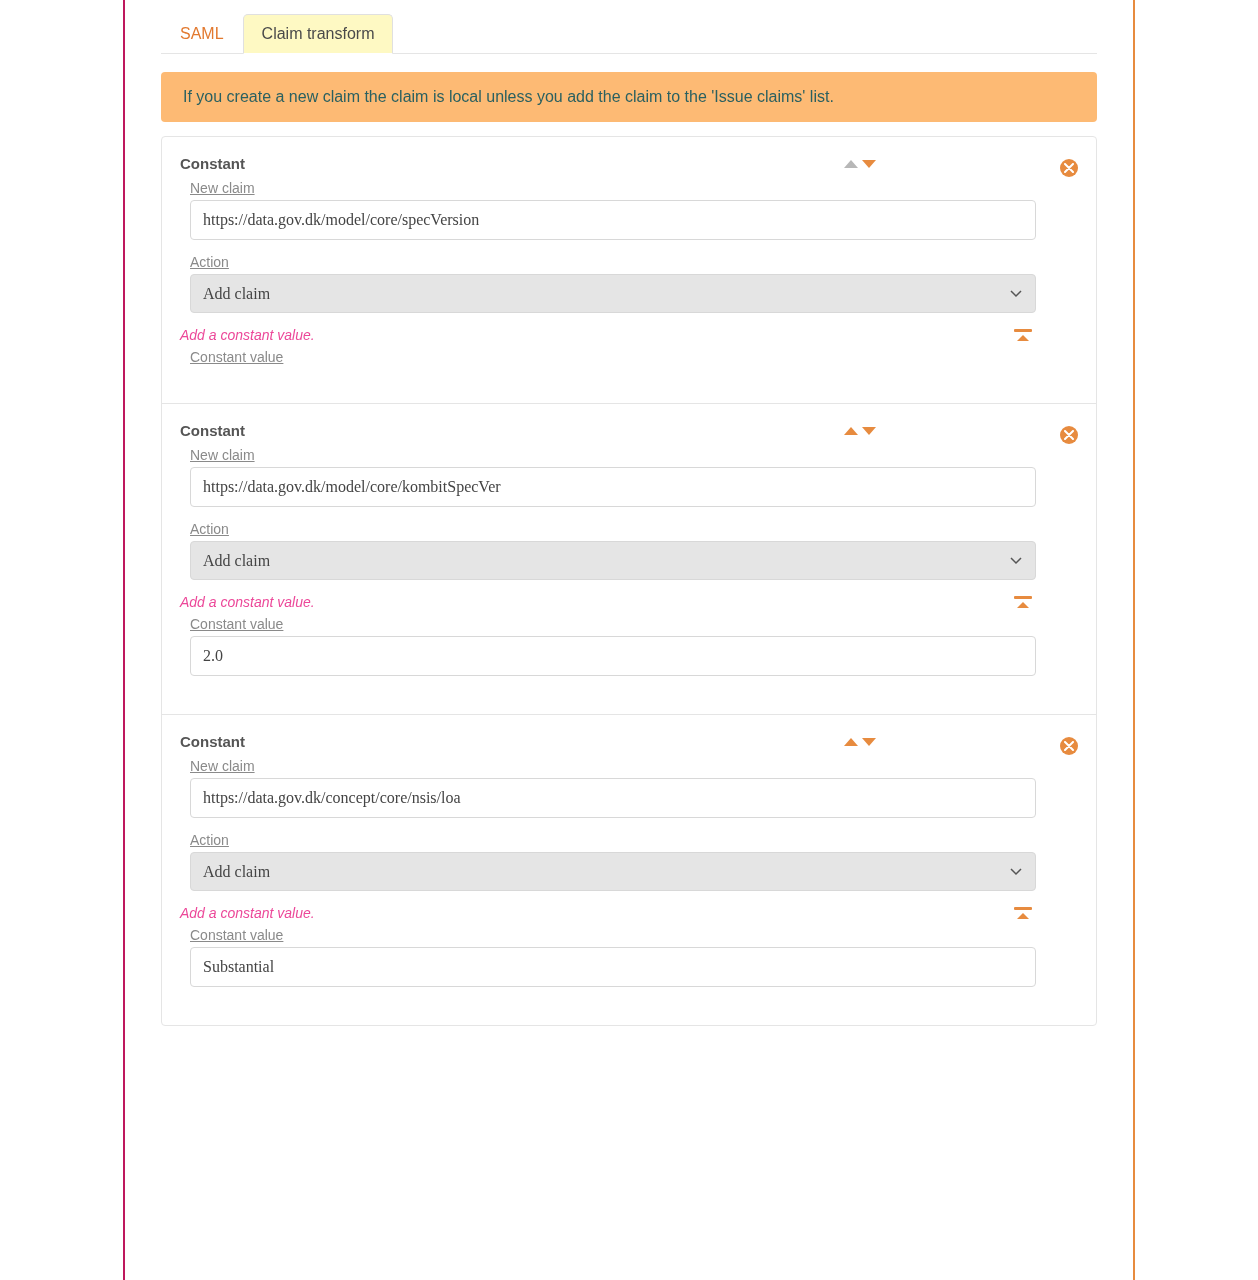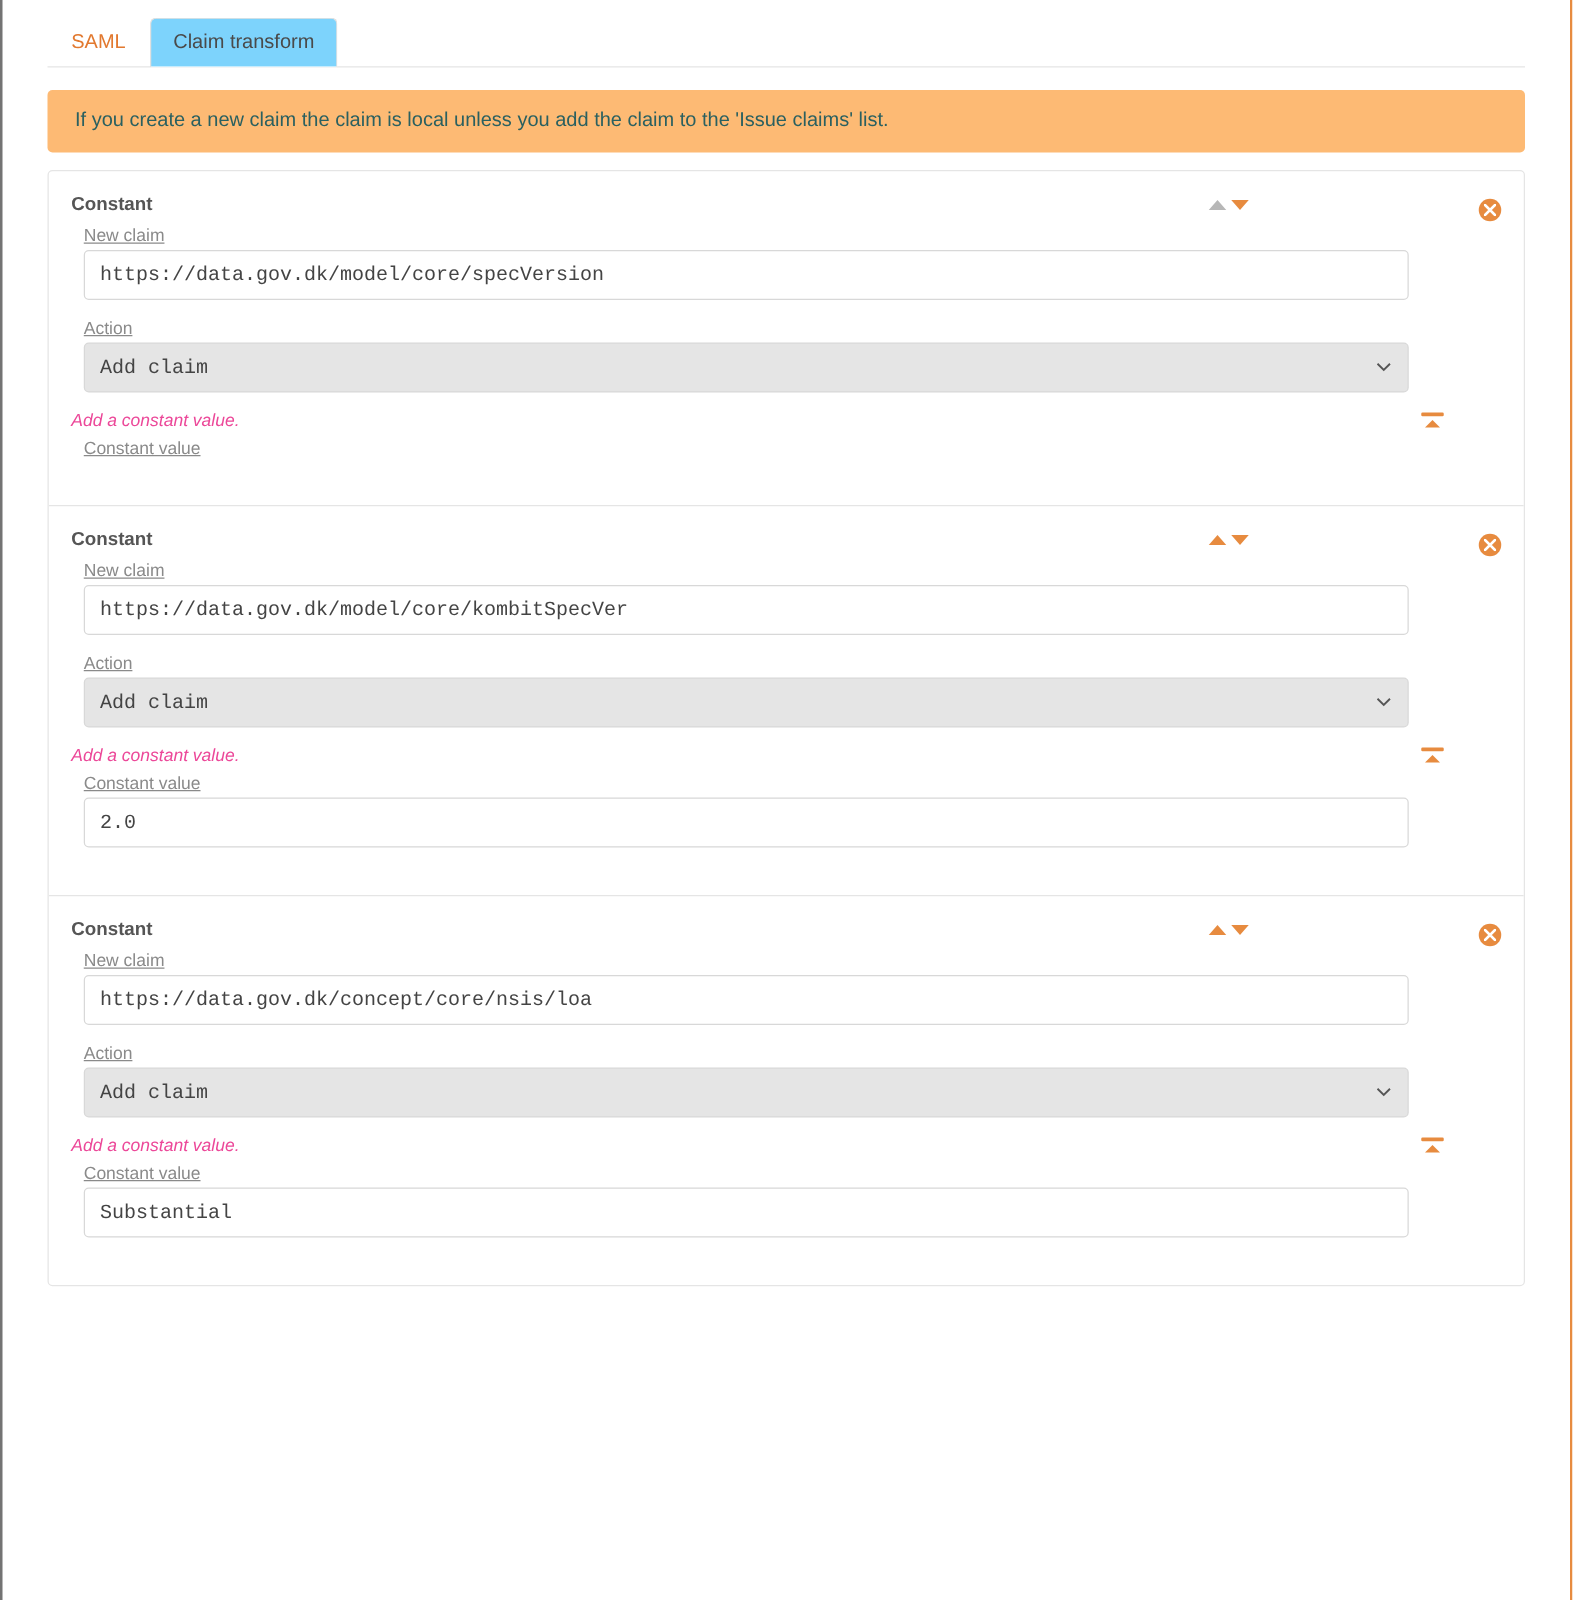--- a/index.html
+++ b/index.html
@@ -4,23 +4,23 @@
 <style>
   * { box-sizing: border-box; }
   body {
     margin: 0;
     font-family: "Segoe UI", -apple-system, Tahoma, Geneva, sans-serif;
     font-size: 15px;
     color: #333;
     background: #fff;
   }
   .page {
-    width: 1258px;
+    width: 1012px;
     margin: 0 auto;
-    border-left: 2px solid #737373;
+    border-left: 2px solid #be185d;
     border-right: 2px solid #e78b3f;
     background: #fff;
     min-height: 100vh;
   }
   .inner {
     padding: 0 36px 20px 36px;
   }
   
   .tabs {
     display: flex;
@@ -32,21 +32,21 @@
     padding: 10px 18px;
     cursor: pointer;
     font-size: 16px;
     color: #e2792f;
     border: 1px solid transparent;
     margin-bottom: -1px;
     border-radius: 5px 5px 0 0;
   }
   .tab.active {
     color: #4a4a4a;
-    background: #7dd3fc;
+    background: #fef9c3;
     border: 1px solid #e0e0e0;
     border-bottom-color: #fff;
   }
   
   .info-banner {
     background: #fdba74;
     color: #2a6060;
     padding: 16px 22px;
     border-radius: 4px;
     font-size: 16px;
@@ -121,21 +121,21 @@
     margin-bottom: 4px;
     text-decoration: underline;
   }
   .text-input {
     width: 100%;
     border: 1px solid #d8d8d8;
     border-radius: 4px;
     padding: 10px 12px;
     font-size: 16px;
     color: #444;
-    font-family: Liberation Mono, monospace;
+    font-family: Liberation Serif, serif;
   }
   .select-wrap {
     position: relative;
   }
   select.text-input {
     appearance: none;
     -webkit-appearance: none;
     background: #e5e5e5;
     padding-right: 36px;
   }

